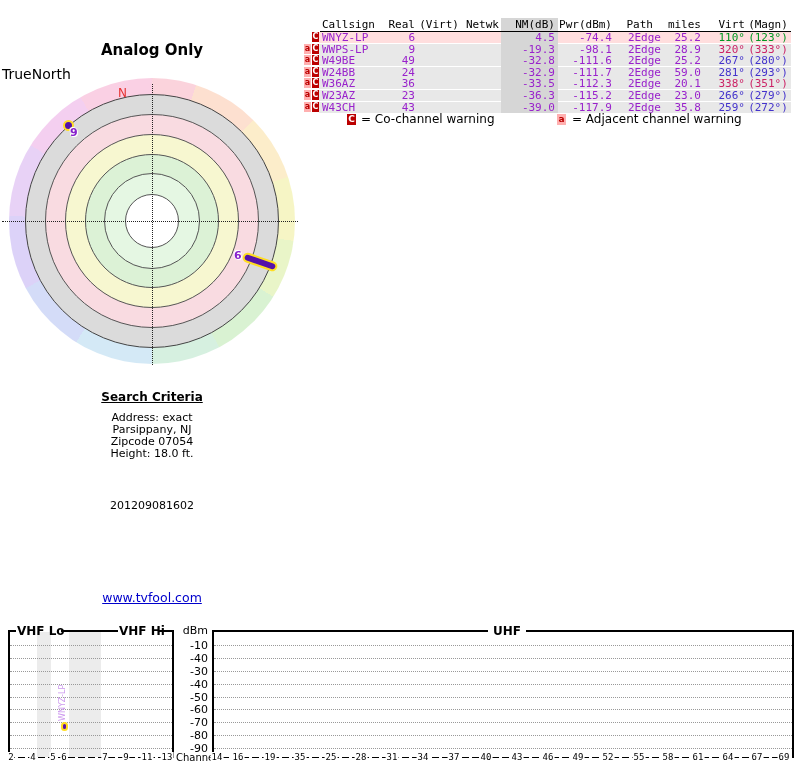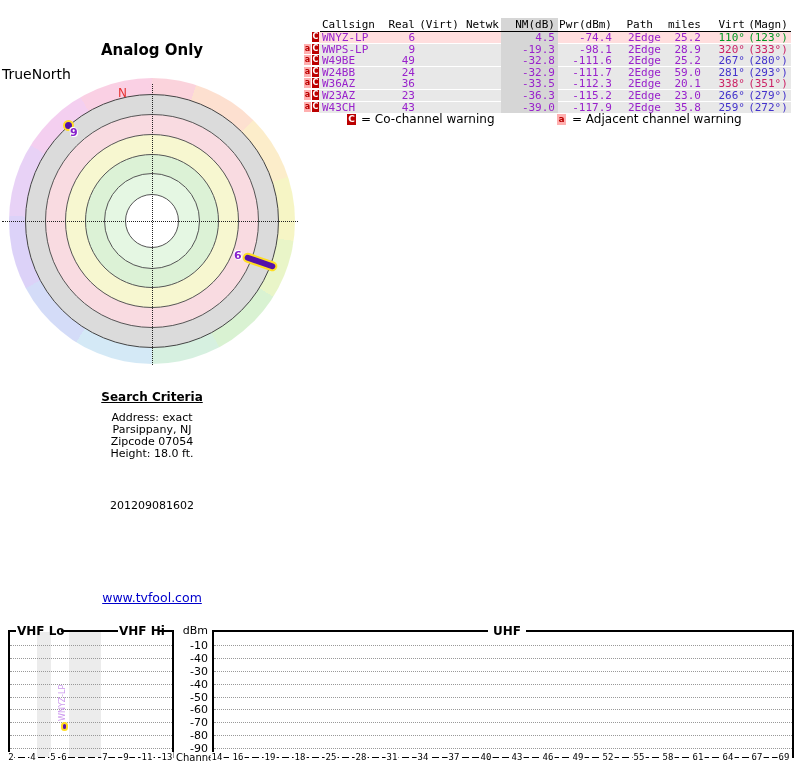--- a/index.html
+++ b/index.html
@@ -294,21 +294,21 @@
   <span class="chnum" style="left:53px">5</span>
   <span class="chnum" style="left:64px">6</span>
   <span class="chnum" style="left:105px">7</span>
   <span class="chnum" style="left:126px">9</span>
   <span class="chnum" style="left:147px">11</span>
   <span class="chnum" style="left:167px">13</span>
 
   <span class="chnum" style="left:217px">14</span>
   <span class="chnum" style="left:238px">16</span>
   <span class="chnum" style="left:270px">19</span>
-  <span class="chnum" style="left:300px">18</span>
+  <span class="chnum" style="left:300px">35</span>
   <span class="chnum" style="left:331px">25</span>
   <span class="chnum" style="left:361px">28</span>
   <span class="chnum" style="left:392px">31</span>
   <span class="chnum" style="left:423px">34</span>
   <span class="chnum" style="left:454px">37</span>
   <span class="chnum" style="left:486px">40</span>
   <span class="chnum" style="left:517px">43</span>
   <span class="chnum" style="left:548px">46</span>
   <span class="chnum" style="left:578px">49</span>
   <span class="chnum" style="left:608px">52</span>

